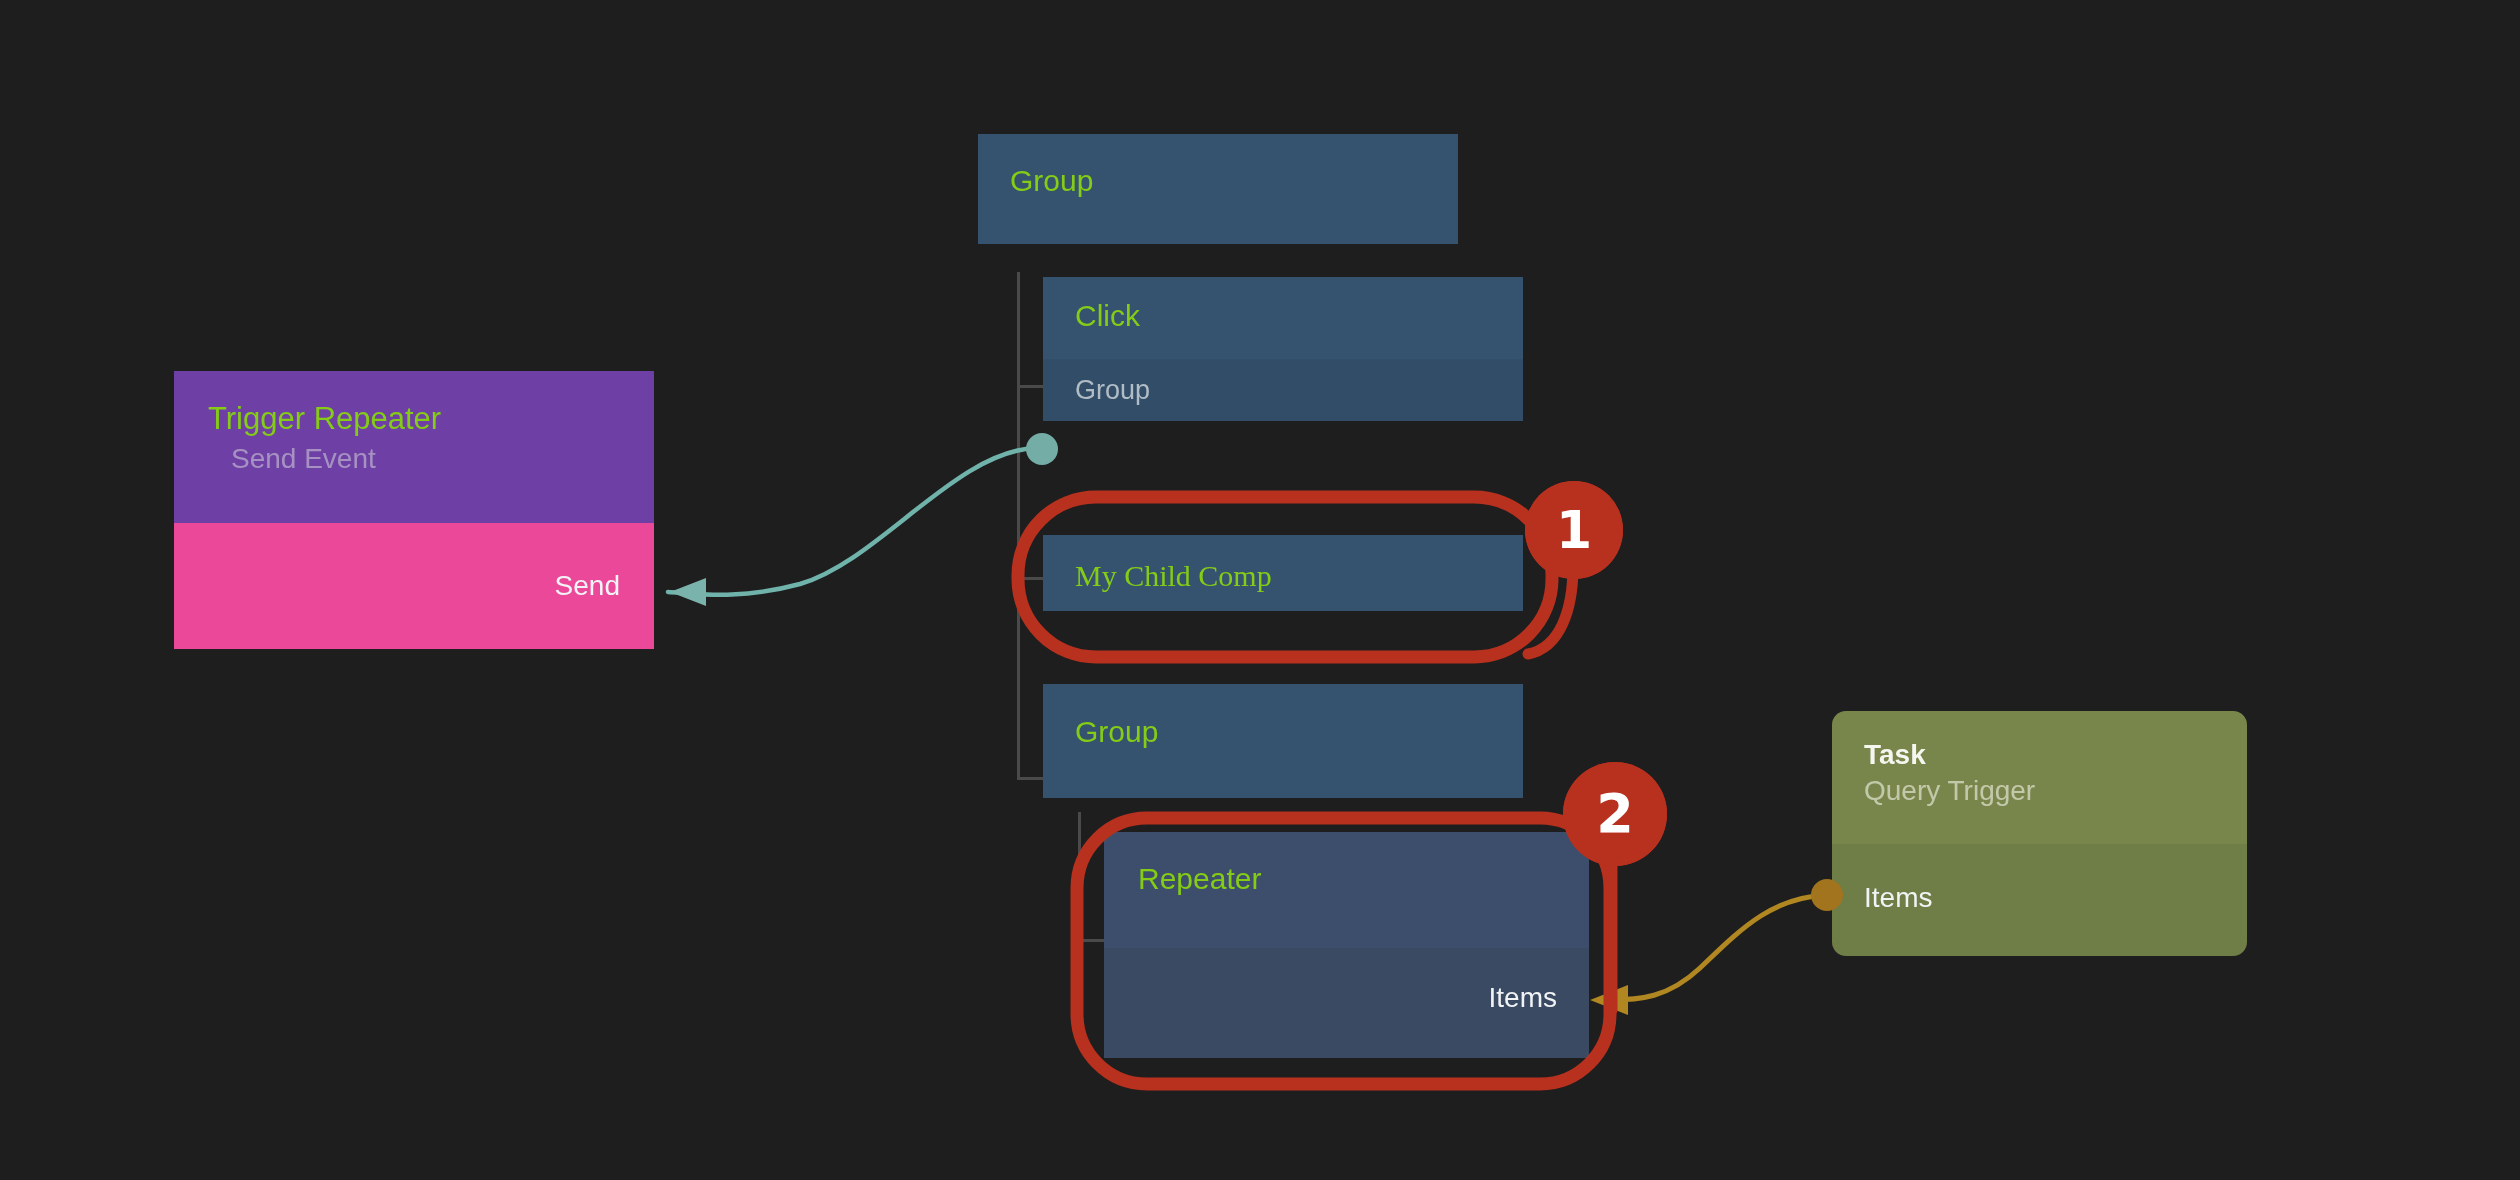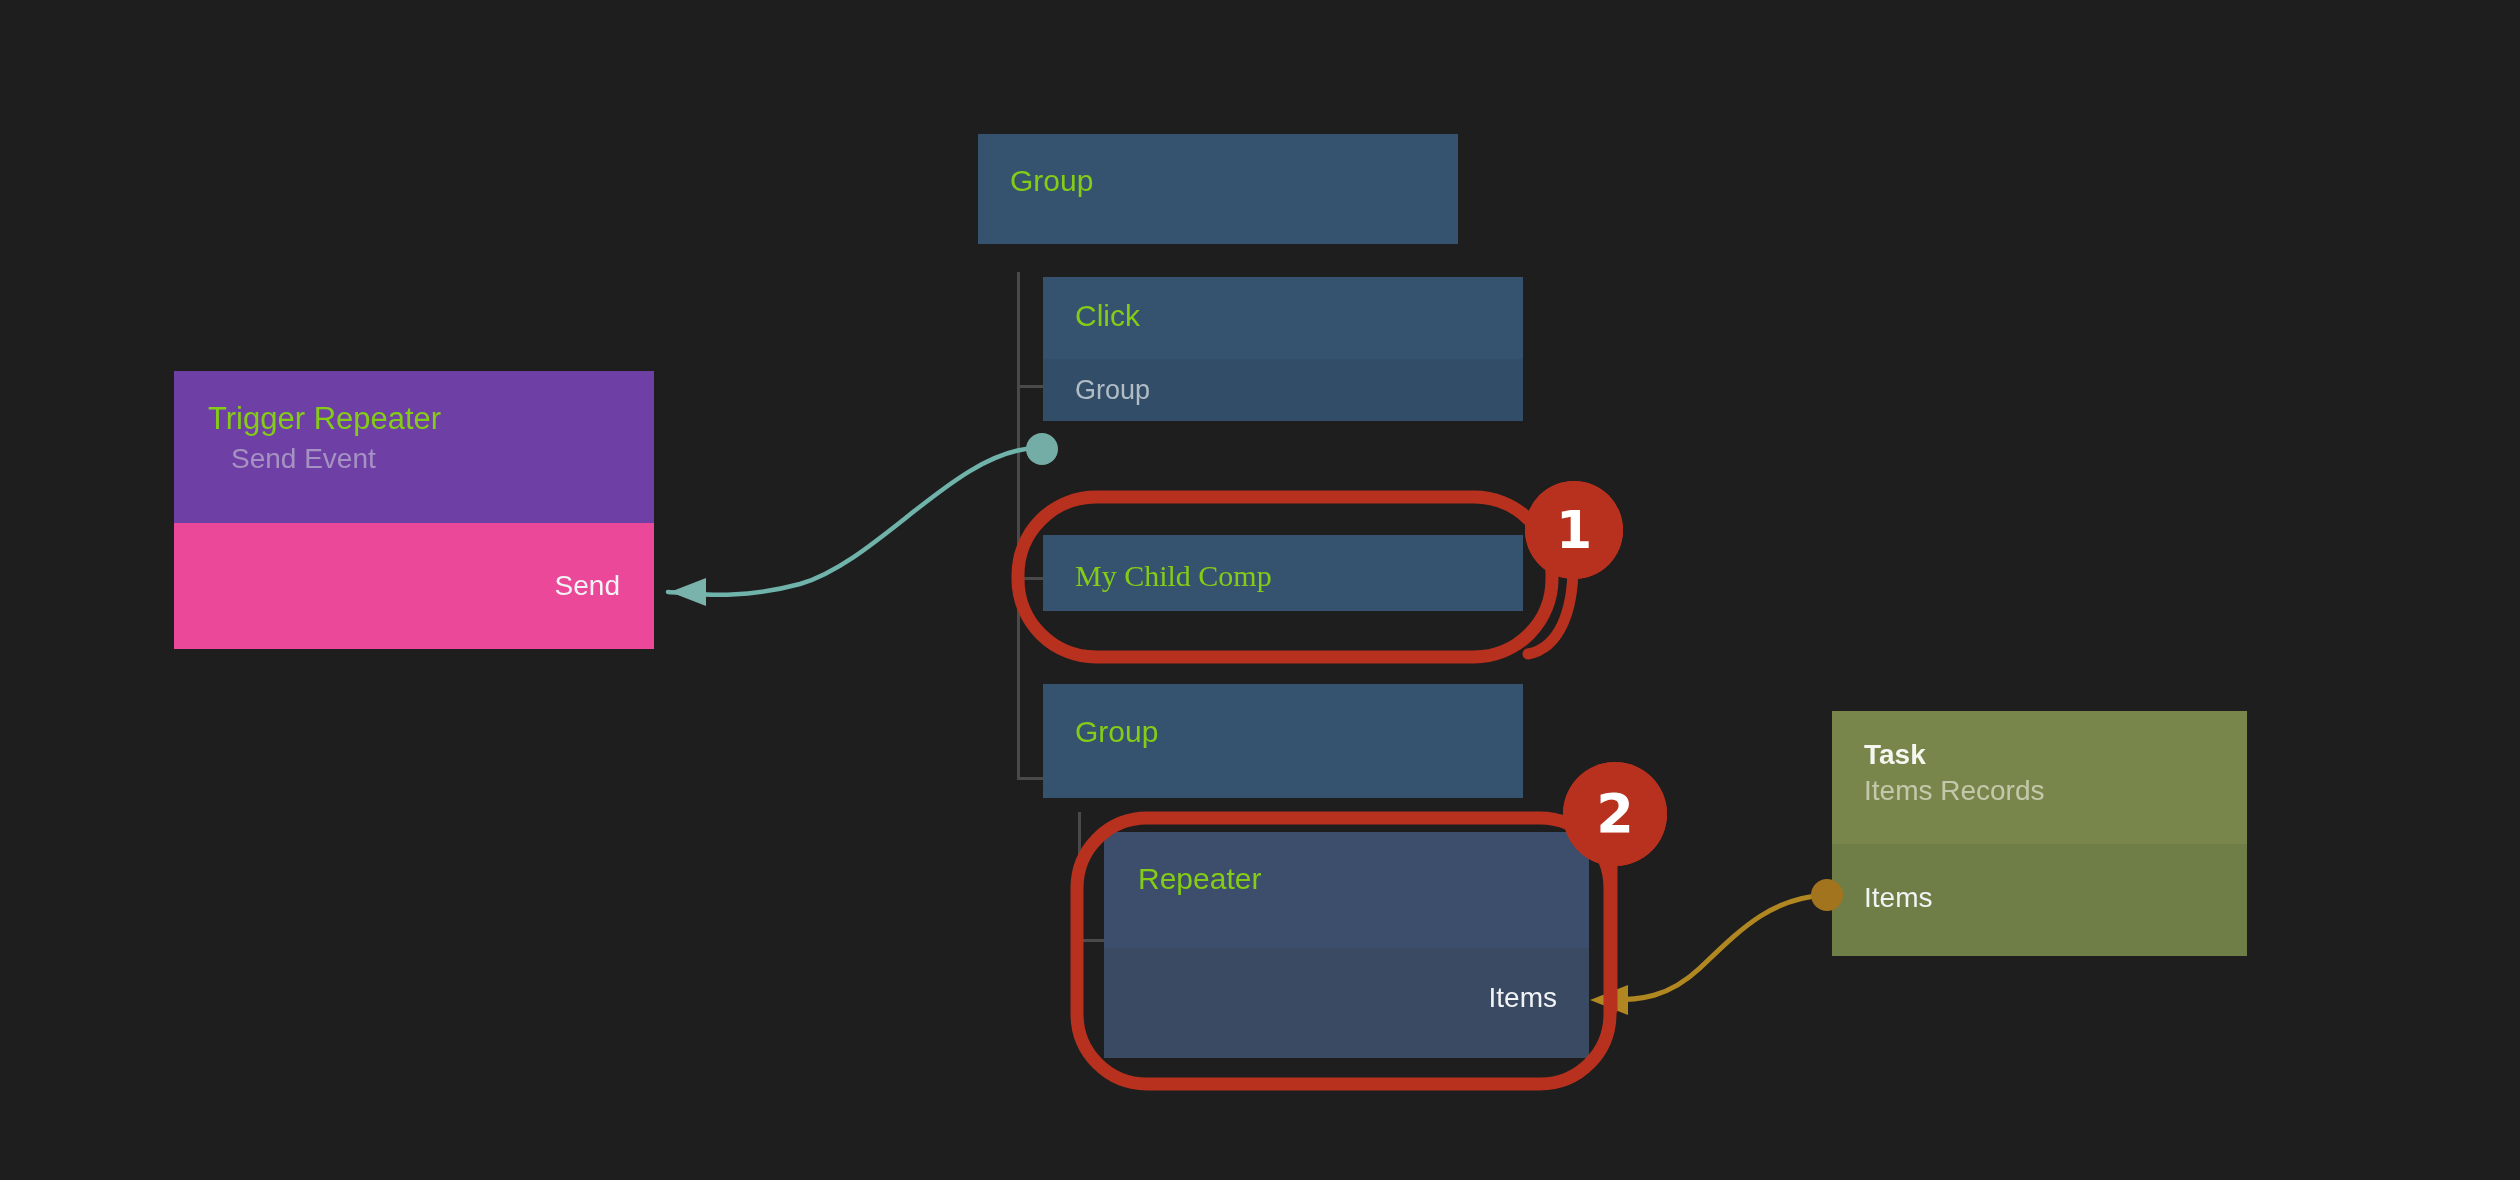--- a/index.html
+++ b/index.html
@@ -154,24 +154,24 @@
   <div class="node purple" style="left:174px; top:371px; width:480px; height:278px;">
     <div class="node-header" style="height:152px; padding:30px 0 0 34px;">
       <div class="node-title" style="font-size:31px;">Trigger Repeater</div>
       <div class="node-subtitle" style="font-size:28px; margin-top:6px;margin-left:23px;">Send Event</div>
     </div>
     <div class="node-body" style="height:126px; padding:47px 34px 0 0; text-align:right;">
       <div class="port-label" style="font-size:28px; display:inline-block;">Send</div>
     </div>
   </div>
 
-  <div class="node green" style="left:1832px; top:711px; width:415px; height:245px;">
+  <div class="node green" style="left:1832px; top:711px; width:415px; height:245px;border-radius:14px;">
     <div class="node-header" style="height:133px; padding:28px 0 0 32px;">
       <div class="node-title" style="font-size:28px;">Task</div>
-      <div class="node-subtitle" style="font-size:28px; margin-top:4px;">Items Records</div>
+      <div class="node-subtitle" style="font-size:28px; margin-top:4px;">Query Trigger</div>
     </div>
     <div class="node-body" style="height:112px; padding:38px 0 0 32px;">
       <div class="port-label" style="font-size:28px;">Items</div>
     </div>
   </div>
 
   <svg class="overlay" viewBox="0 0 2520 1180" xmlns="http://www.w3.org/2000/svg">
 
     <g>
       <path d="M 1035 448 C 955 452, 880 560, 800 584 C 740 600, 700 594, 668 592" fill="none" stroke="#6fb3ab" stroke-width="4.5" stroke-linecap="round"></path>

